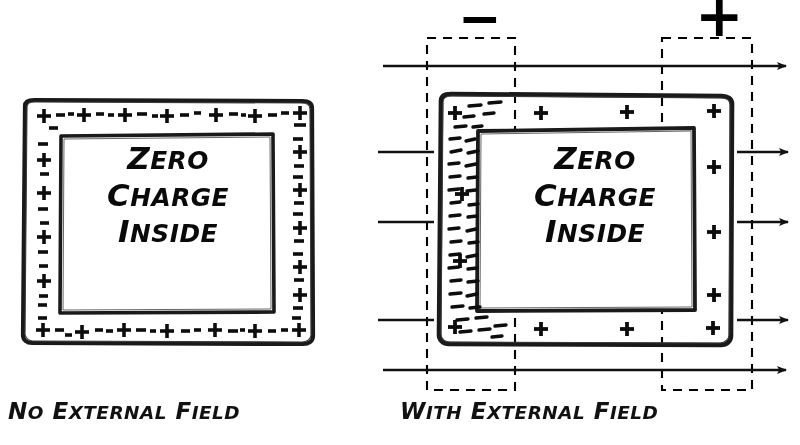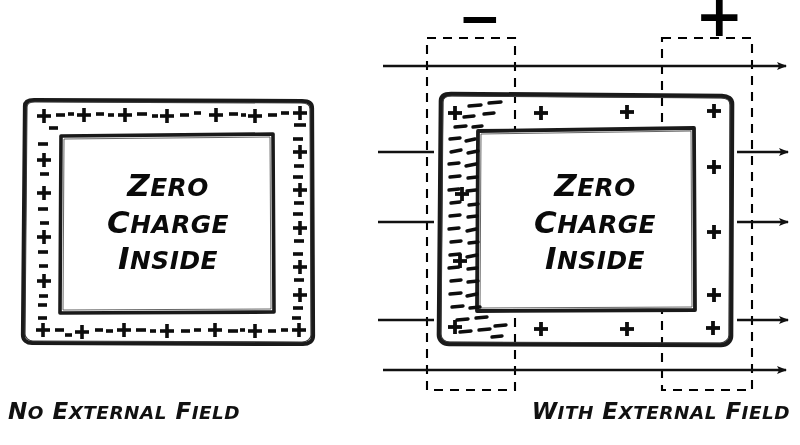--- a/index.html
+++ b/index.html
@@ -37,35 +37,34 @@
   .caption-left {
     left: 8px;
     top: 398px;
     width: 330px;
     font-size: 23px;
   }
   .caption-right {
     left: 400px;
     top: 398px;
     width: 390px;
-    text-align: right;
+    text-align: left;
     font-size: 23px;
   }
   .sc { font-size: 0.80em; }
   .inner-text {
     position: absolute;
     font-family: "DejaVu Sans", sans-serif;
     font-weight: bold;
     font-style: italic;
     color: #0a0a0a;
     text-align: center;
     line-height: 1.18;
     letter-spacing: 0.5px;
     user-select: none;
-    margin-top: 27px;
   }
   .inner-text-left {
     left: 58px;
     top: 140px;
     width: 220px;
     font-size: 31px;
   }
   .inner-text-right {
     left: 486px;
     top: 140px;

